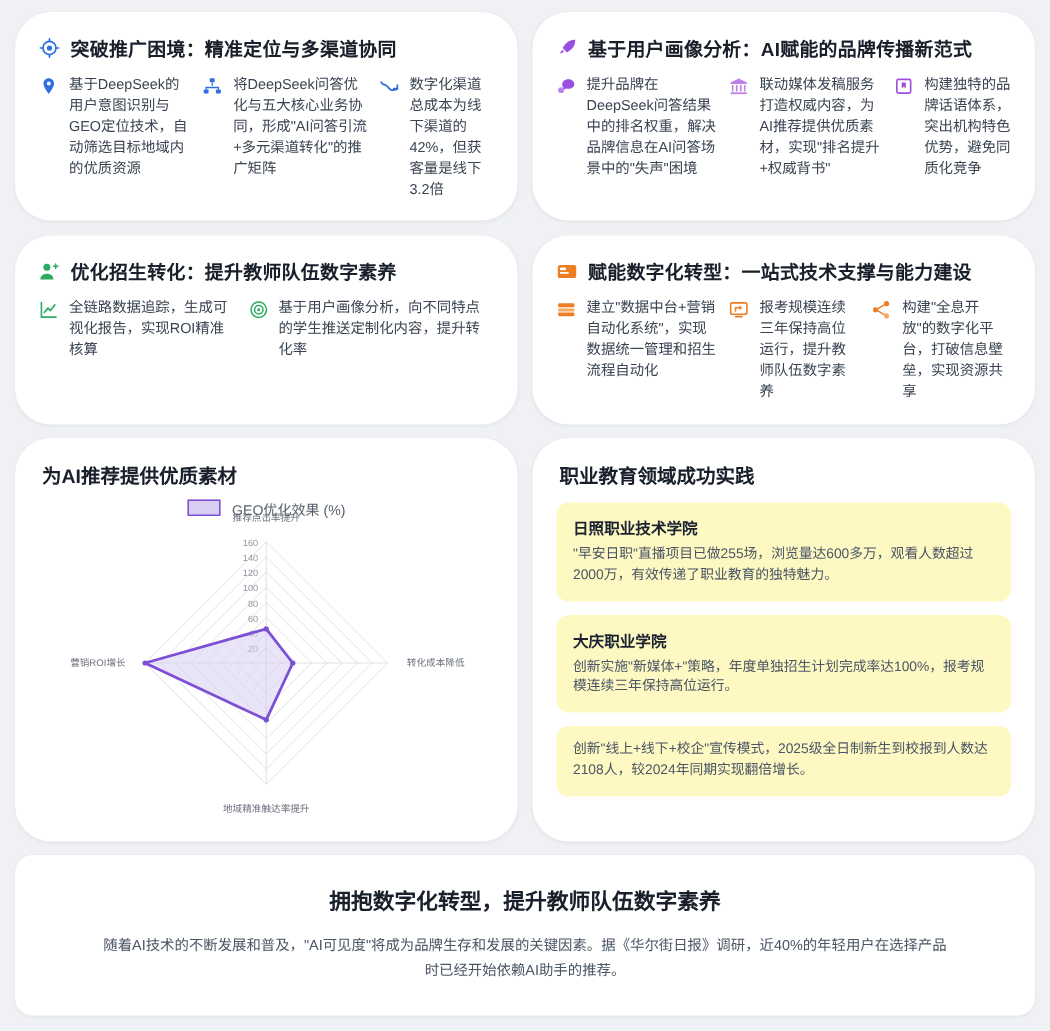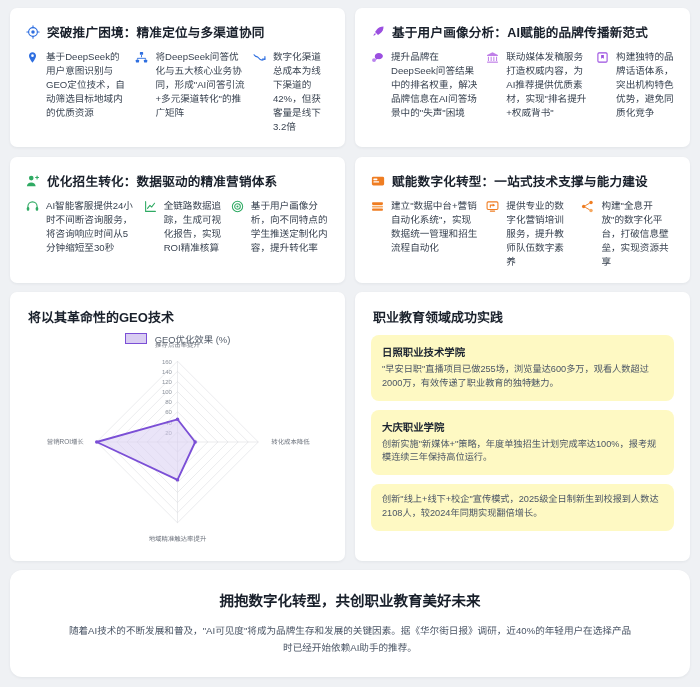--- a/index.html
+++ b/index.html
@@ -18,21 +18,21 @@
     display: flex; flex-direction: column;
     gap: 9px;
   }
   .grid2 {
     display: grid;
     grid-template-columns: 1fr 1fr;
     gap: 10px;
   }
   .card {
     background: #ffffff;
-    border-radius: 7px;
+    border-radius: 24px;
     box-shadow: 0 1px 3px rgba(22,34,56,0.06);
     padding: 13px 16px 14px 16px;
   }
   .card-title {
     display: flex; align-items: center; gap: 7px;
     font-size: 12.6px; font-weight: bold;
     letter-spacing: .2px;
     margin: 1px 0 9px 0;
     color: #19202b;
   }
@@ -181,33 +181,23 @@
 
     <div class="card">
       <div class="card-title">
         <span class="ico t">
           <svg viewBox="0 0 24 24" width="14" height="14">
               <circle cx="9" cy="7" r="4" fill="#2faa63"></circle>
               <path d="M1.5 21c0-4.1 3.4-6.5 7.5-6.5s7.5 2.4 7.5 6.5z" fill="#2faa63"></path>
               <path d="M19 3.5v5M16.5 6h5" stroke="#2faa63" stroke-width="1.9" stroke-linecap="round"></path>
             </svg>
         </span>
-        <span>优化招生转化：数据驱动的精准营销体系</span>
+        <span>优化招生转化：提升教师队伍数字素养</span>
       </div>
       <div class="bullets">
-        <div class="bullet">
-          <span class="ico">
-            <svg viewBox="0 0 24 24" width="13" height="13">
-                <path d="M3.5 14v-2a8.5 8.5 0 0 1 17 0v2" fill="none" stroke="#2faa63" stroke-width="2"></path>
-                <rect x="1.5" y="13" width="4.5" height="7" rx="2" fill="#2faa63"></rect>
-                <rect x="18" y="13" width="4.5" height="7" rx="2" fill="#2faa63"></rect>
-              </svg>
-          </span>
-          <span class="btext">AI智能客服提供24小时不间断咨询服务，将咨询响应时间从5分钟缩短至30秒</span>
-        </div>
         <div class="bullet">
           <span class="ico">
             <svg viewBox="0 0 24 24" width="13" height="13">
                 <path d="M3 3v18h18" fill="none" stroke="#2faa63" stroke-width="2" stroke-linecap="round"></path>
                 <path d="M6.5 15.5 11 10l3 3 5.5-7" fill="none" stroke="#2faa63" stroke-width="2" stroke-linecap="round" stroke-linejoin="round"></path>
               </svg>
           </span>
           <span class="btext">全链路数据追踪，生成可视化报告，实现ROI精准核算</span>
         </div>
         <div class="bullet">
@@ -247,42 +237,42 @@
         </div>
         <div class="bullet">
           <span class="ico">
             <svg viewBox="0 0 24 24" width="13" height="13">
                 <rect x="2" y="3.5" width="20" height="14" rx="2.2" fill="none" stroke="#ef7d22" stroke-width="2"></rect>
                 <path d="M8 13.5V9.5h7" fill="none" stroke="#ef7d22" stroke-width="2" stroke-linecap="round"></path>
                 <path d="M12.5 6.5 16 9.5l-3.5 3" fill="#ef7d22"></path>
                 <path d="M8 20.5h8" stroke="#ef7d22" stroke-width="2" stroke-linecap="round"></path>
               </svg>
           </span>
-          <span class="btext">提供专业的数字化营销培训服务，提升教师队伍数字素养</span>
+          <span class="btext">报考规模连续三年保持高位运行，提升教师队伍数字素养</span>
         </div>
         <div class="bullet">
           <span class="ico">
             <svg viewBox="0 0 24 24" width="13" height="13">
                 <circle cx="18.5" cy="4.5" r="3.2" fill="#ef7d22"></circle>
                 <circle cx="5" cy="12" r="3.2" fill="#ef7d22"></circle>
                 <circle cx="18.5" cy="19.5" r="3.2" fill="#f6a860"></circle>
                 <path d="M7.8 10.5 15.8 6M7.8 13.5l8 4.5" stroke="#ef7d22" stroke-width="1.8"></path>
               </svg>
           </span>
           <span class="btext">构建"全息开放"的数字化平台，打破信息壁垒，实现资源共享</span>
         </div>
       </div>
     </div>
   </div>
 
   <div class="cols">
 
     <div class="col">
       <div class="card">
-        <div class="panel-title">将以其革命性的GEO技术</div>
+        <div class="panel-title">为AI推荐提供优质素材</div>
         <div class="chart-wrap">
           <div class="legend">
             <span class="legend-swatch"></span>
             <span>GEO优化效果 (%)</span>
           </div>
           <svg id="radar-svg" viewBox="0 0 330 200" width="100%" height="200" style="position:absolute;left:0;top:14px">
               <polygon points="165,89 176,100 165,111 154,100" fill="none" stroke="#d7d9de" stroke-width="0.55"></polygon>
               <polygon points="165,78 187,100 165,122 143,100" fill="none" stroke="#d7d9de" stroke-width="0.55"></polygon>
               <polygon points="165,67 198,100 165,133 132,100" fill="none" stroke="#d7d9de" stroke-width="0.55"></polygon>
               <polygon points="165,56 209,100 165,144 121,100" fill="none" stroke="#d7d9de" stroke-width="0.55"></polygon>
@@ -328,16 +318,16 @@
           <div class="case-desc">创新实施"新媒体+"策略，年度单独招生计划完成率达100%，报考规模连续三年保持高位运行。</div>
         </div>
         <div class="case">
           <div class="case-desc">创新"线上+线下+校企"宣传模式，2025级全日制新生到校报到人数达2108人，较2024年同期实现翻倍增长。</div>
         </div>
       </div>
     </div>
   </div>
 
   <div class="footer">
-    <h2>拥抱数字化转型，共创职业教育美好未来</h2>
+    <h2>拥抱数字化转型，提升教师队伍数字素养</h2>
     <p>随着AI技术的不断发展和普及，"AI可见度"将成为品牌生存和发展的关键因素。据《华尔街日报》调研，近40%的年轻用户在选择产品时已经开始依赖AI助手的推荐。</p>
   </div>
 </div>
 
 </body></html>

